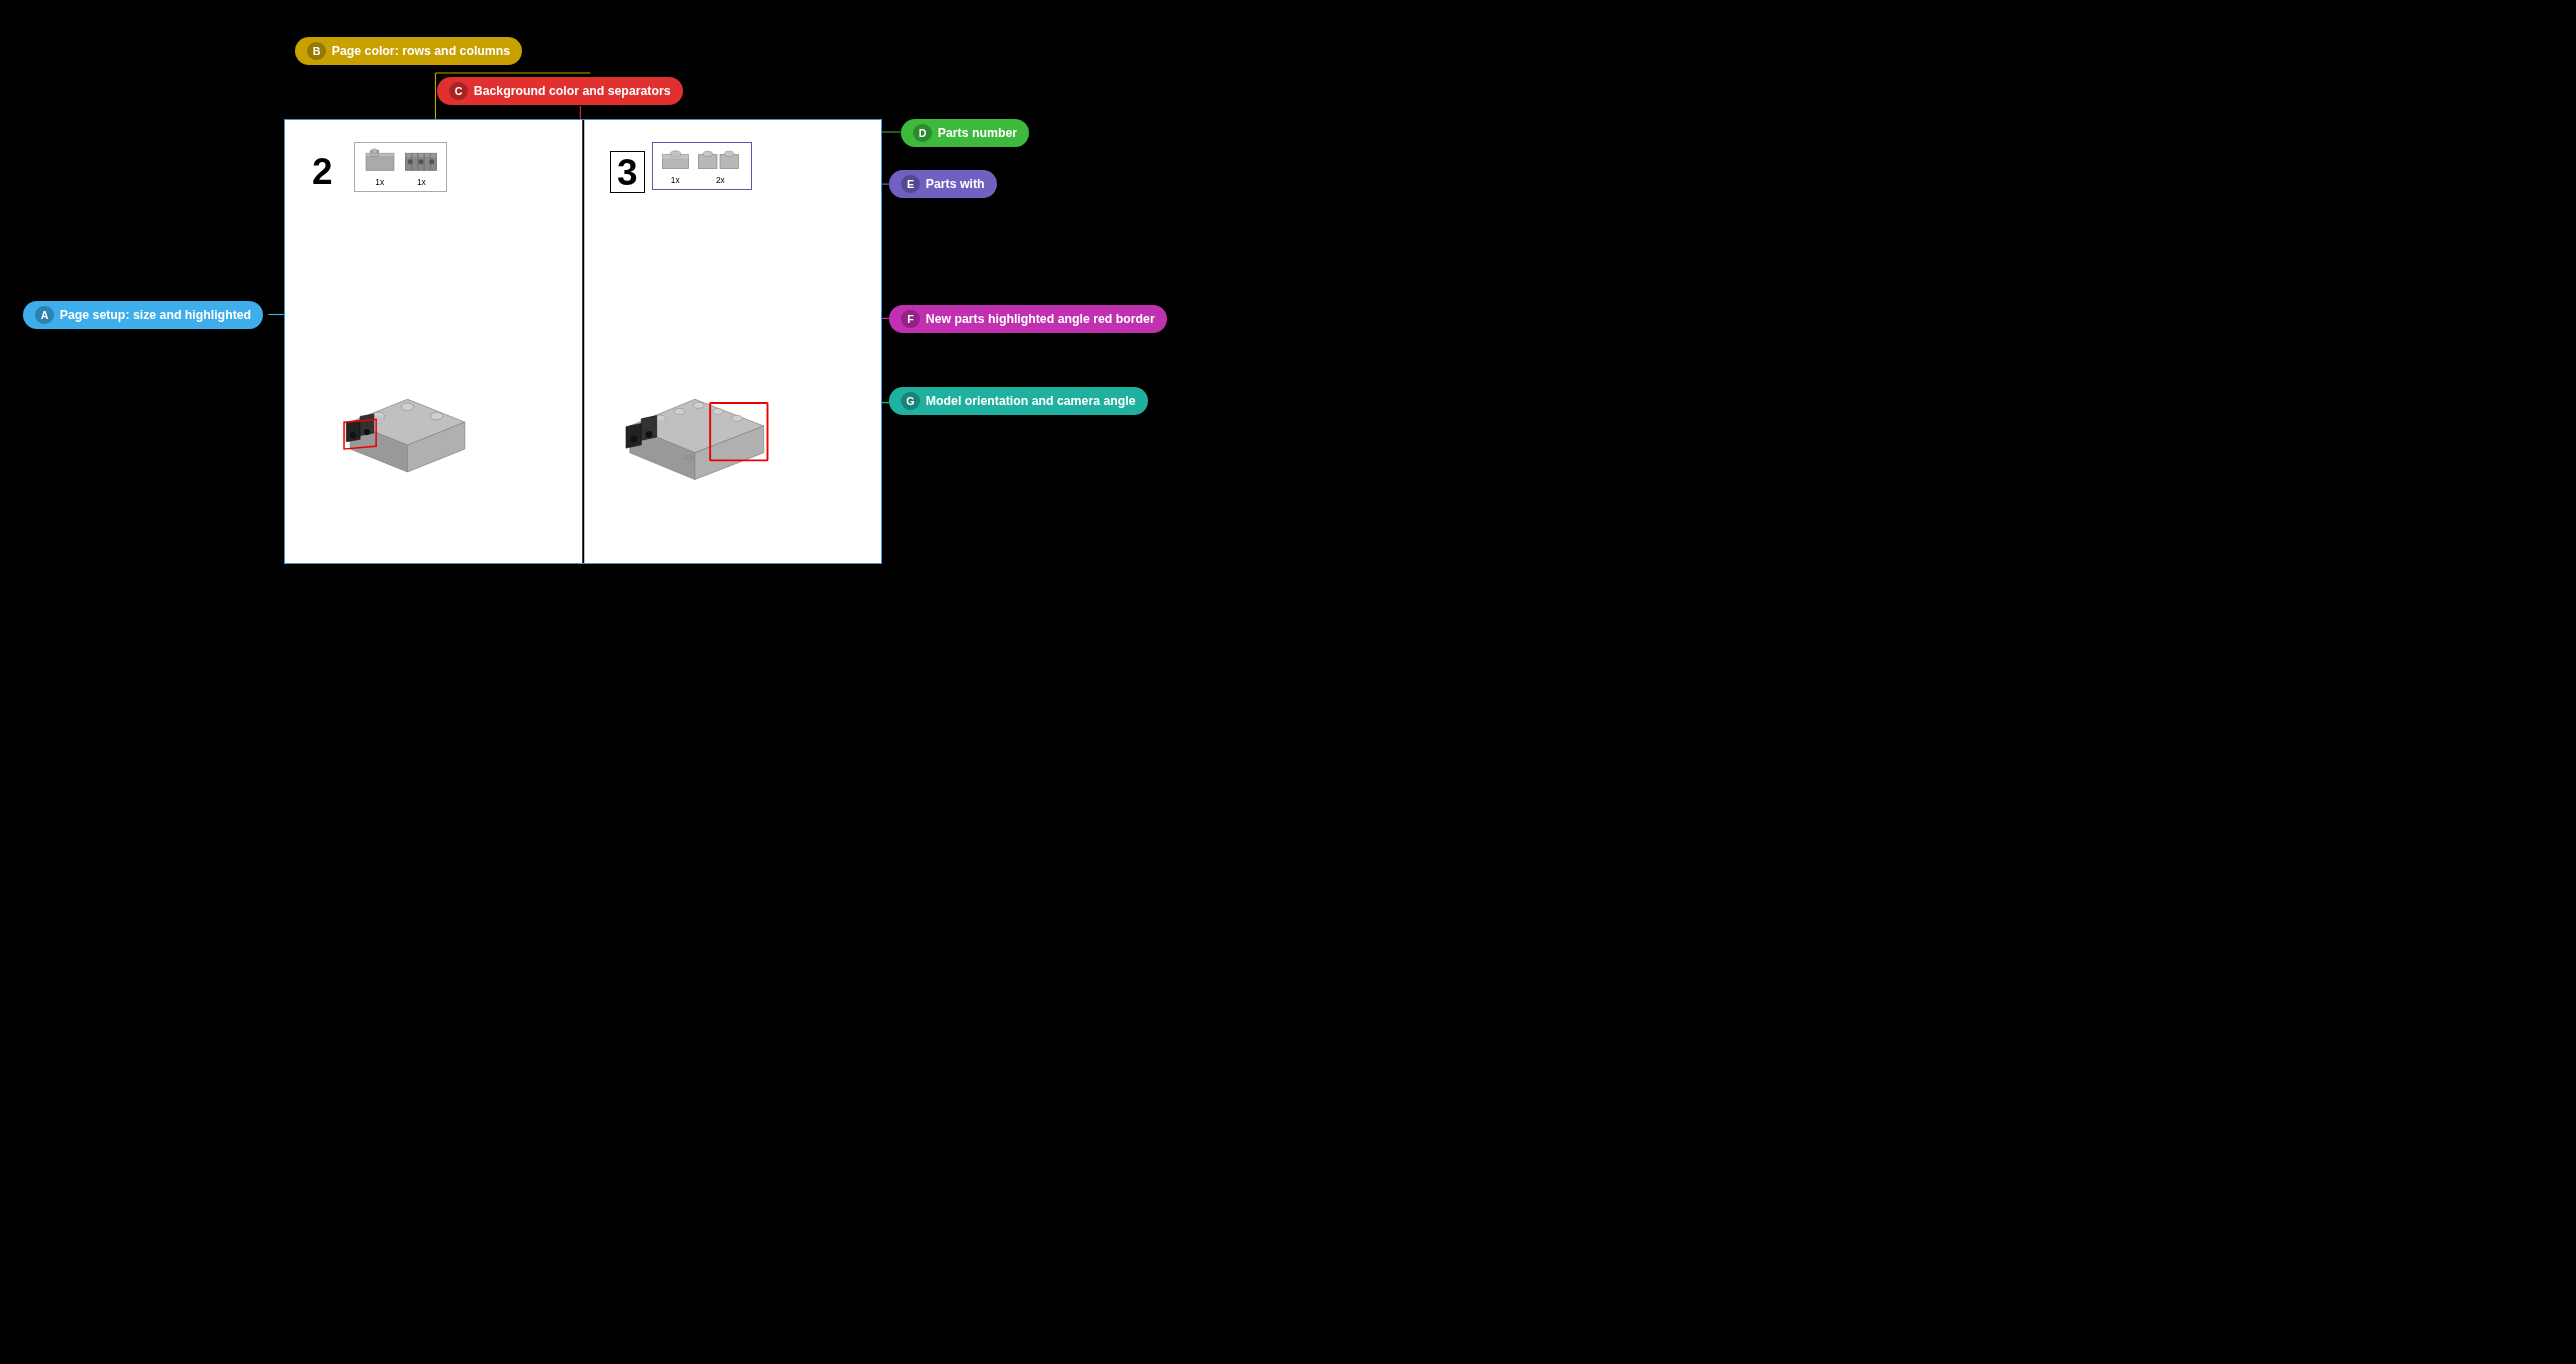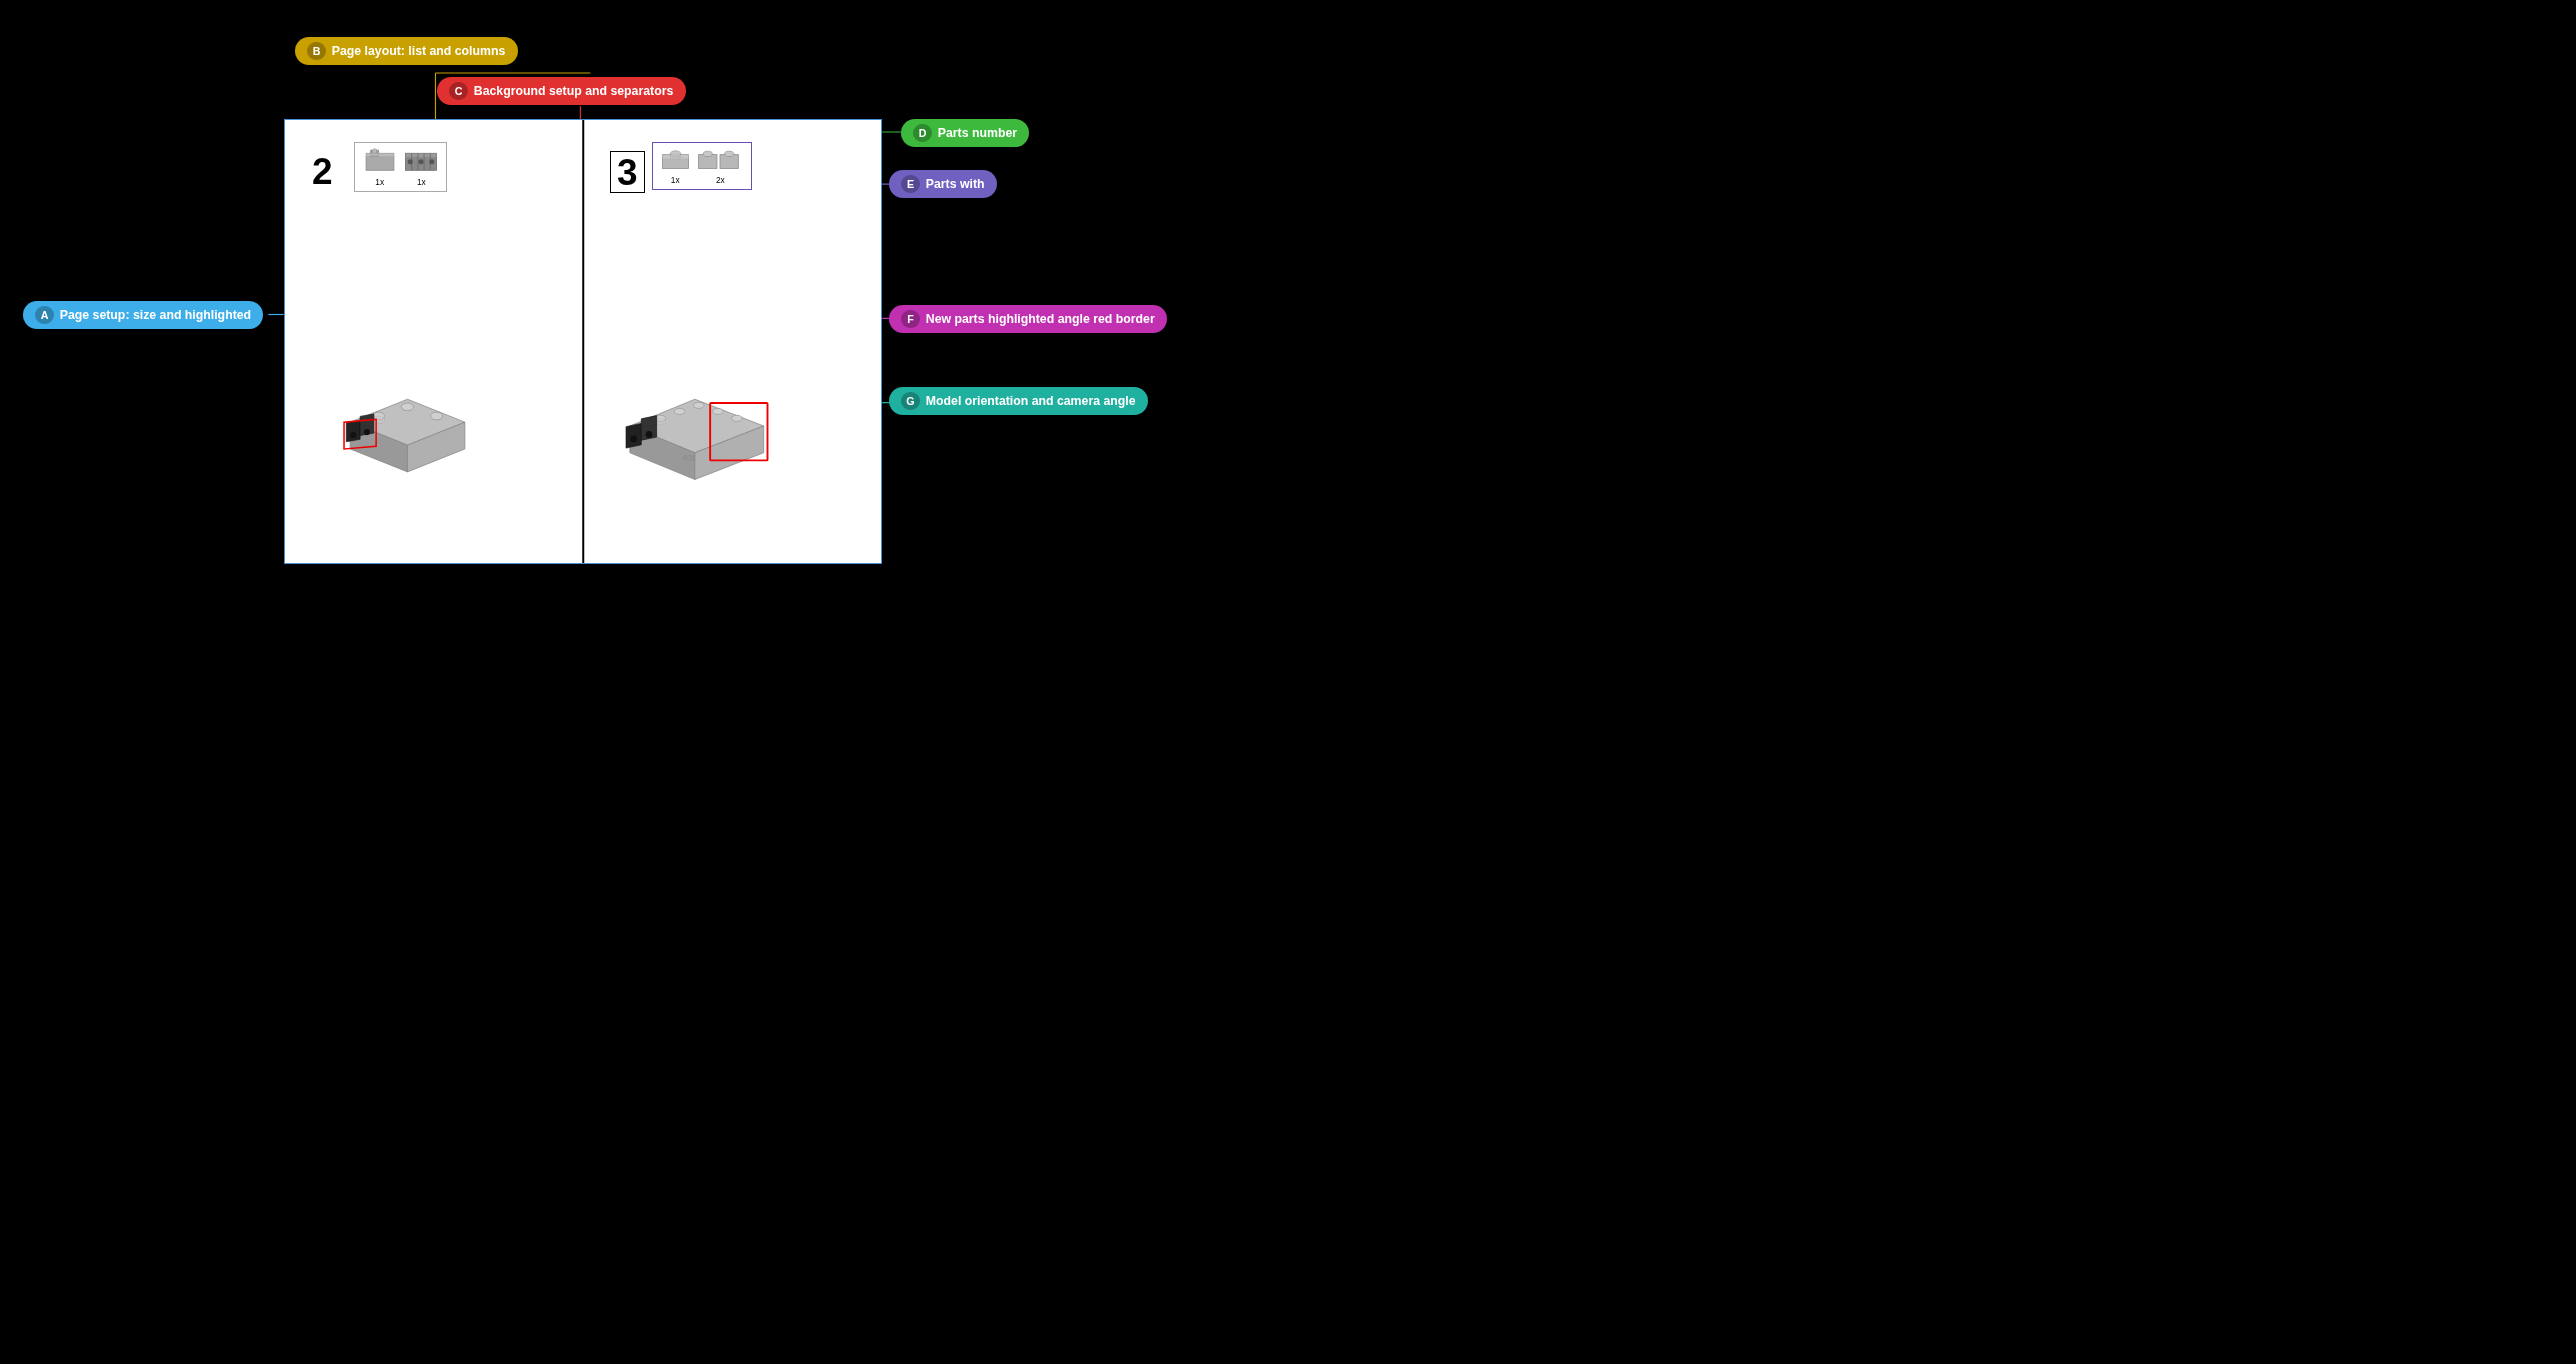--- a/index.html
+++ b/index.html
@@ -288,28 +288,28 @@
 <div class="annotation-label" style="left:23px; top:301px;">
   <span class="label-badge" style="background:#3daee9;">
     <span class="label-letter">A</span>
     <span>Page setup: size and highlighted</span>
   </span>
 </div>
 
 <div class="annotation-label" style="left:295px; top:37px;">
   <span class="label-badge" style="background:#c8a000;">
     <span class="label-letter">B</span>
-    <span>Page layout: list and columns</span>
+    <span>Page color: rows and columns</span>
   </span>
 </div>
 
 <div class="annotation-label" style="left:437px; top:77px;">
   <span class="label-badge" style="background:#e03030;">
     <span class="label-letter">C</span>
-    <span>Background setup and separators</span>
+    <span>Background color and separators</span>
   </span>
 </div>
 
 <div class="annotation-label" style="left:901px; top:119px;">
   <span class="label-badge" style="background:#3dba3d;">
     <span class="label-letter">D</span>
     <span>Parts number</span>
   </span>
 </div>
 

